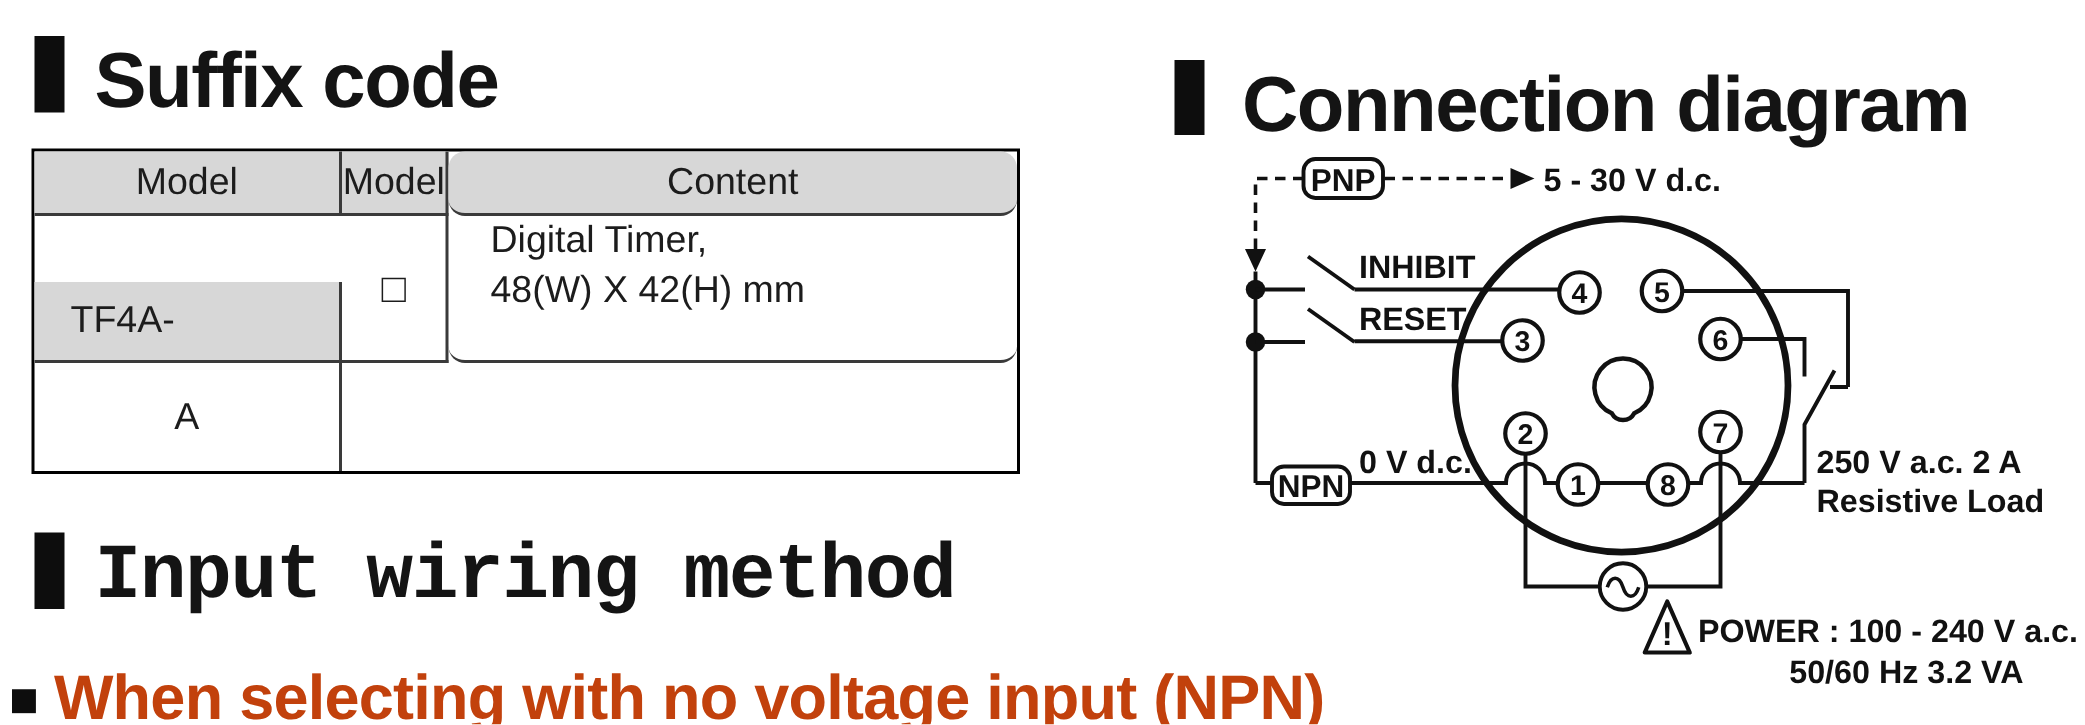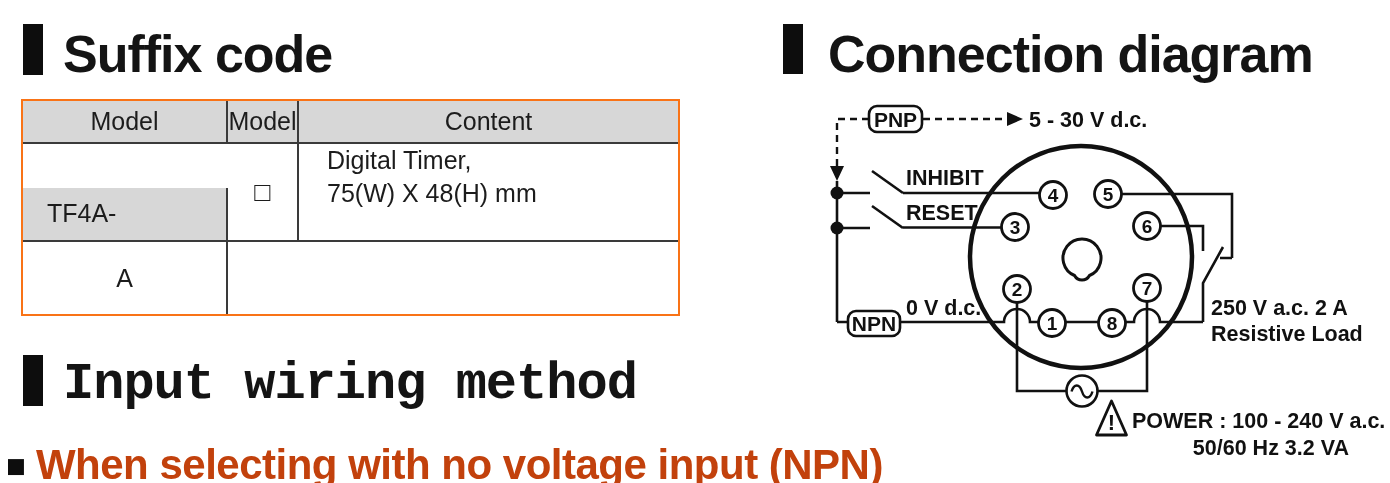--- a/index.html
+++ b/index.html
@@ -4,23 +4,23 @@
 <style>
   html,body{margin:0;padding:0;background:#fff;}
   #page{position:relative;width:1390px;height:483px;background:#ffffff;overflow:hidden;
         font-family:"Liberation Sans",sans-serif;color:#111;}
   .section-heading{position:absolute;display:flex;align-items:flex-start;}
   .heading-bar{width:20px;background:#0d0d0d;}
   .heading-text{font-size:52px;font-weight:bold;color:#141414;letter-spacing:-1px;white-space:nowrap;}
   
   .suffix-table{position:absolute;left:21px;top:99px;width:655px;height:213px;
     display:grid;grid-template-columns:205px 71px 379px;grid-template-rows:43px 98px 72px;
-    border:2px solid #f97316;box-sizing:content-box;font-size:25px;color:#1c1c1c;}
+    border:2px solid #000000;box-sizing:content-box;font-size:25px;color:#1c1c1c;}
   .cell{border-right:2px solid #3a3a3a;border-bottom:2px solid #3a3a3a;display:flex;align-items:center;box-sizing:border-box;}
-  .cell.last-col{border-right:none;}
+  .cell.last-col{border-right:none;border-radius:11px;}
   .cell.last-row{border-bottom:none;}
   .cell.gray{background:#d7d7d7;}
   .cell.center{justify-content:center;}
   .cell.model-cell{padding-left:24px;padding-right:10px;line-height:1.25;margin-top:44px;}
   .cell.content-cell{flex-direction:column;align-items:flex-start;justify-content:flex-start;padding-left:28px;line-height:1.3;}
   .code-square{font-size:27px;}
   
   .subtitle-row{position:absolute;left:6px;top:441px;display:flex;align-items:center;}
   .subtitle-bullet{font-size:33px;line-height:33px;color:#0d0d0d;}
   .subtitle-text{font-size:42px;font-weight:bold;color:#c2410c;margin-left:10px;letter-spacing:-0.5px;white-space:nowrap;}
@@ -43,37 +43,37 @@
     <div class="cell gray center">Model</div>
     <div class="cell gray center">Model</div>
     <div class="cell gray center last-col">Content</div>
 
     <div class="cell gray model-cell">TF4A-</div>
     <div class="cell center">
         <span class="code-square">□</span>
       </div>
     <div class="cell content-cell last-col">
       <span>Digital Timer,</span>
-      <span>75(W) X 48(H) mm</span>
+      <span>48(W) X 42(H) mm</span>
     </div>
 
     <div class="cell center last-row">A</div>
   </div>
 
   <div class="section-heading" style="left:23px;top:355px;height:56px;font-family:Liberation Mono, monospace;">
     <div class="heading-bar" style="height:51px;"></div>
     <div class="heading-text" style="margin-left:20px;">Input wiring method</div>
   </div>
 
   <div class="subtitle-row">
     <span class="subtitle-bullet">■</span>
     <span class="subtitle-text">When selecting with no voltage input (NPN)</span>
   </div>
 
-  <div class="section-heading" style="left:783px;top:24px;height:56px;">
+  <div class="section-heading" style="left:783px;top:40px;height:56px;">
     <div class="heading-bar" style="height:50px;"></div>
     <div class="heading-text" style="margin-left:25px;">Connection diagram</div>
   </div>
 
   <svg style="position:absolute;left:770px;top:85px;" width="620" height="398" viewBox="770 85 620 398">
 
     <path class="wire-dashed" d="M 837 166 V 119 H 868"></path>
     <path class="wire-dashed" d="M 923 119 H 1005"></path>
     <polygon points="830,166 844,166 837,181" fill="#111"></polygon>
     <polygon points="1007,112 1007,126 1023,119" fill="#111"></polygon>

